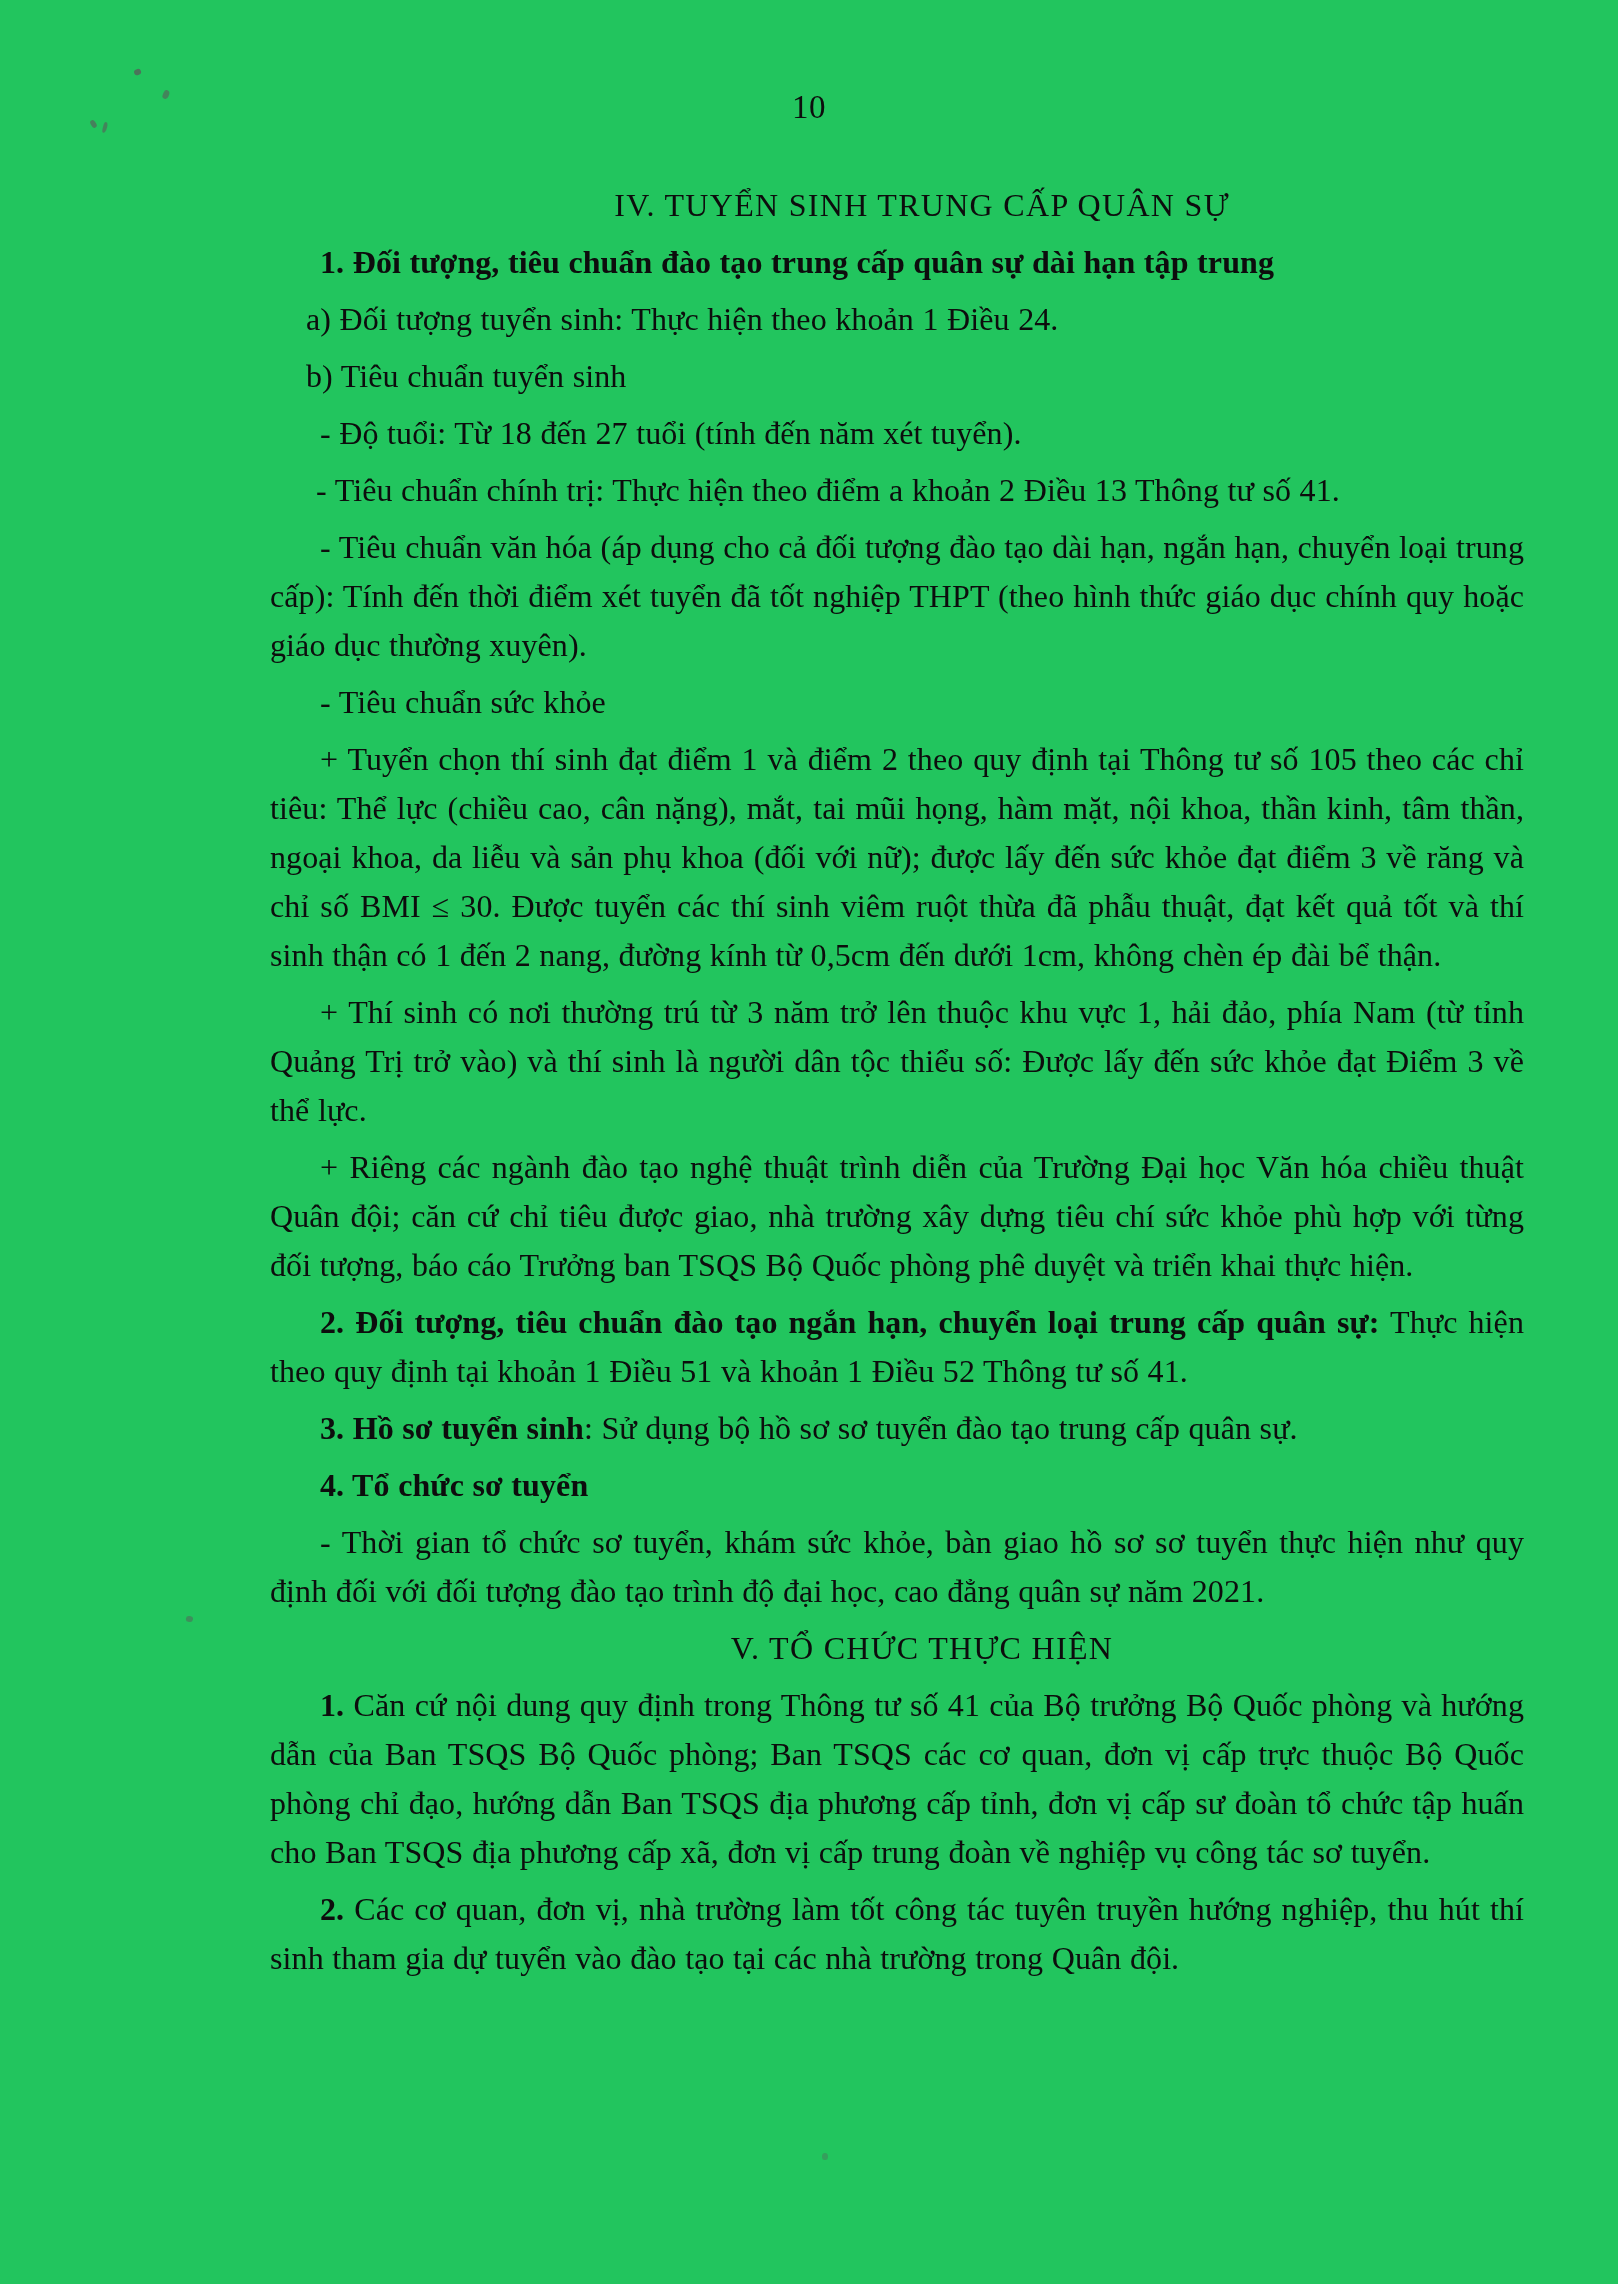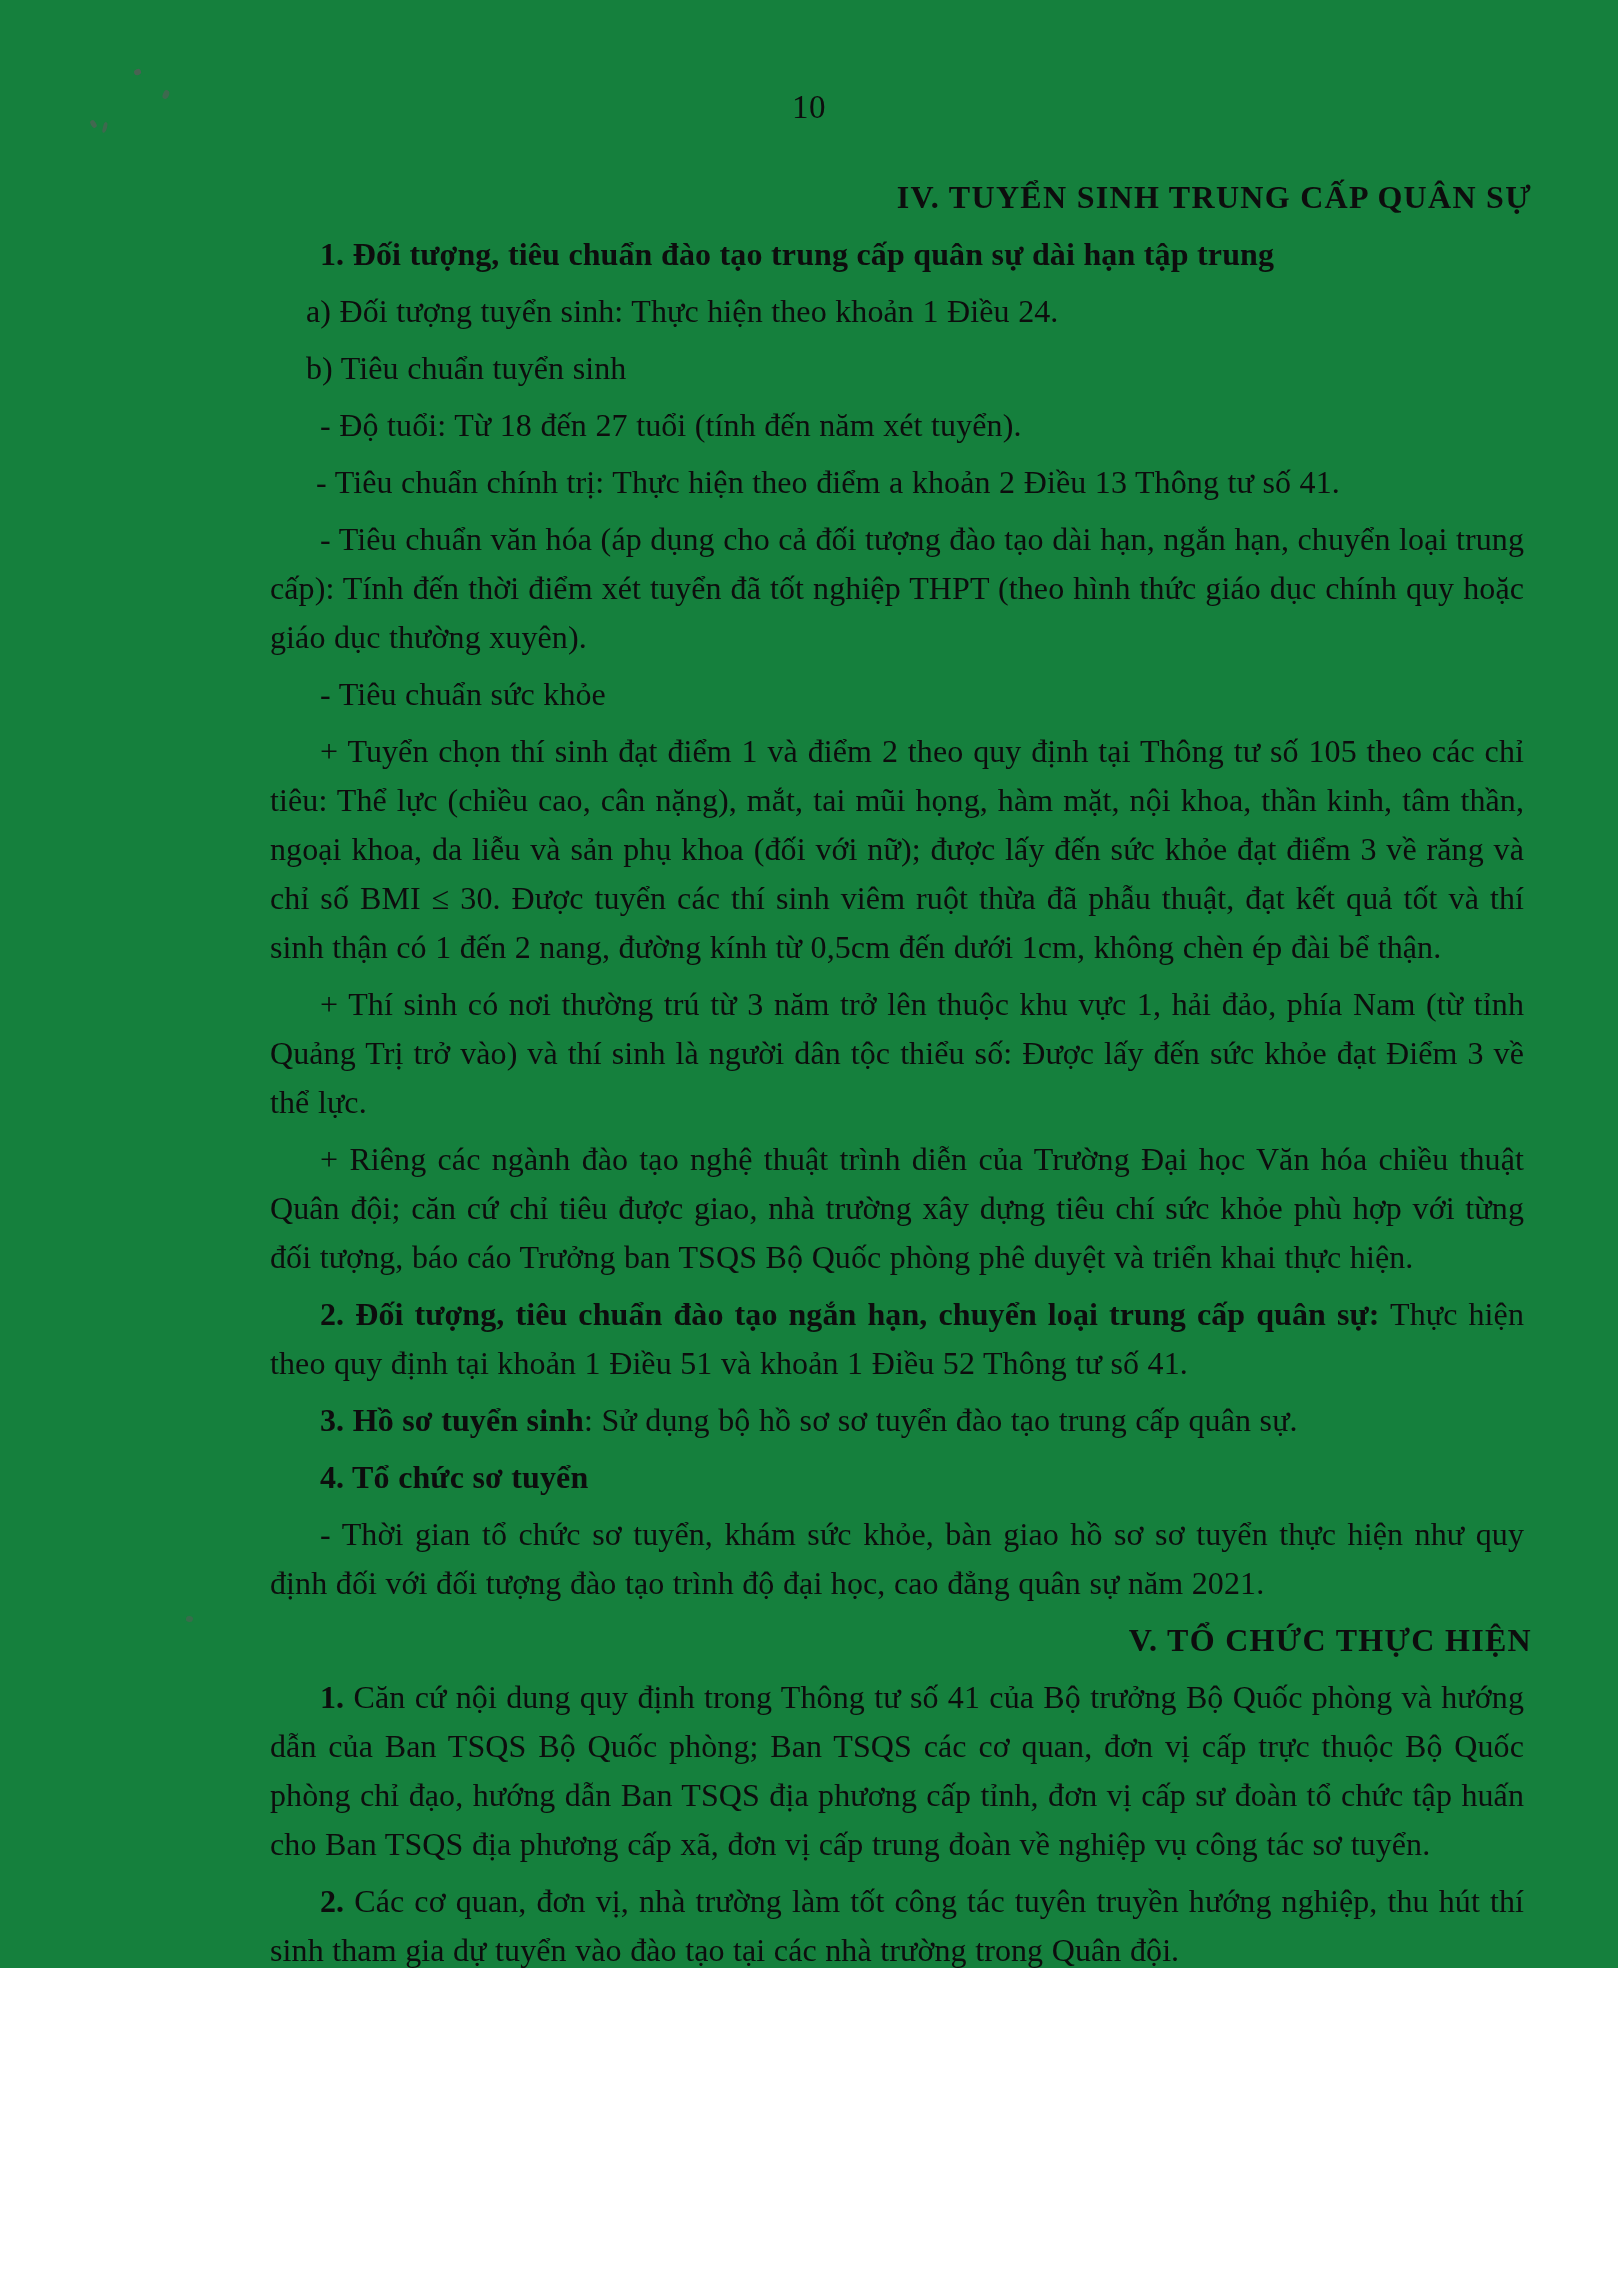--- a/index.html
+++ b/index.html
@@ -3,22 +3,22 @@
 <meta charset="utf-8">
 <style>
   html, body {
     margin: 0;
     padding: 0;
     background: #ffffff;
   }
   .page {
     position: relative;
     width: 1618px;
-    height: 1968px;
-    background: #15803d;
+    height: 2284px;
+    background: #22c55e;
     overflow: hidden;
     font-family: "Liberation Serif", "DejaVu Serif", serif;
     color: #0d0d0d;
   }
 
   
   .smudge {
     position: absolute;
     background: #5a5a5a;
     border-radius: 50%;
@@ -58,27 +58,27 @@
     letter-spacing: 0.1px;
     word-spacing: 0.4px;
   }
 
   p.indent { text-indent: 50px; }
   p.noindent { text-indent: 0; }
 
   .b { font-weight: bold; }
 
   .head-roman {
-    font-weight: bold;
+    font-weight: normal;
     font-size: 32px;
     line-height: 49px;
     text-indent: 50px;
     letter-spacing: 1.3px;
-    text-align: right;
-    margin: 0;
+    text-align: center;
+    margin: 8px;
   }
   .head-num {
     font-weight: bold;
     text-indent: 50px;
     text-align: justify;
   }
 </style>
 </head>
 <body>
 

